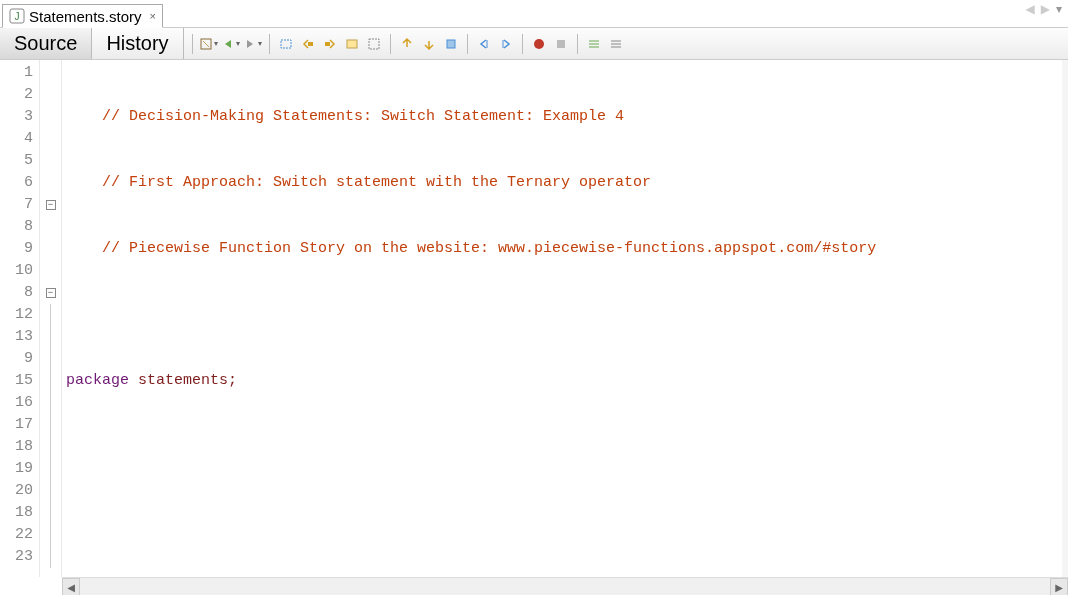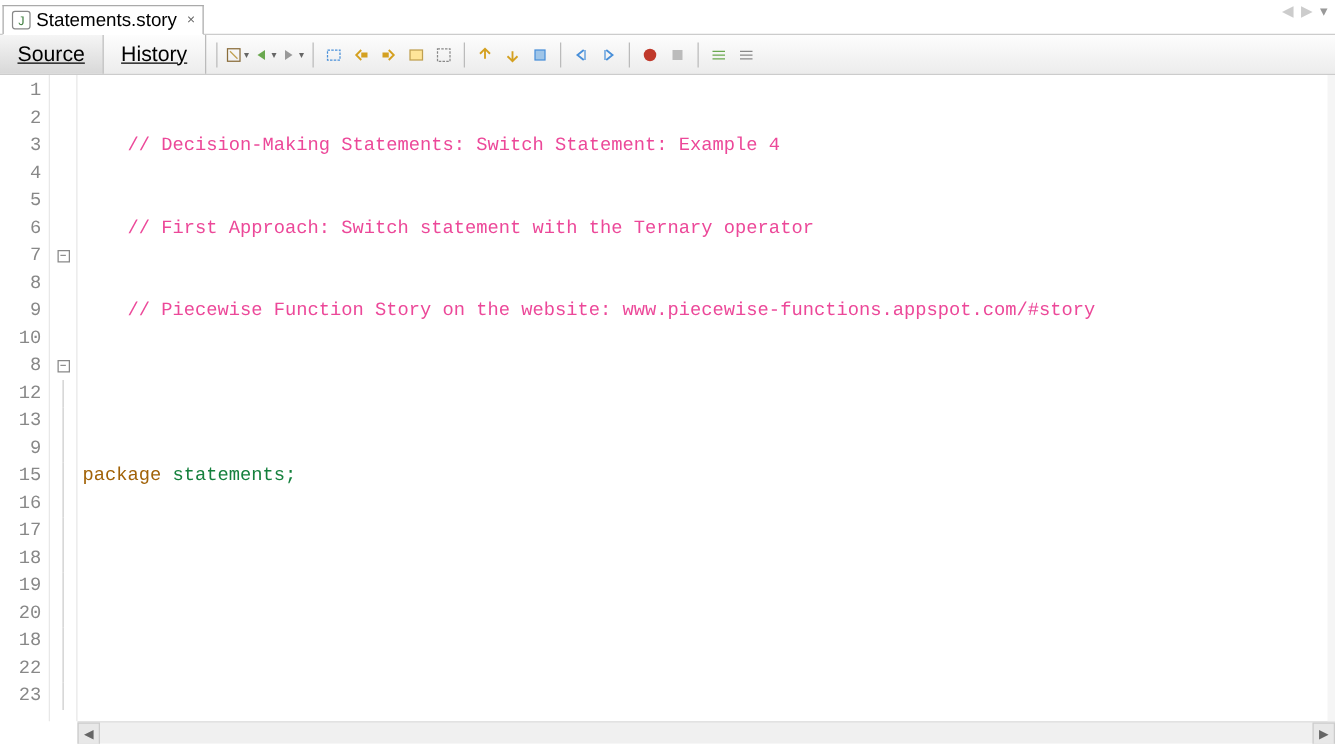--- a/index.html
+++ b/index.html
@@ -49,24 +49,23 @@
   height: 32px;
   background: linear-gradient(#fdfdfd, #ececec);
   border-bottom: 1px solid #ccc;
   display: flex;
   align-items: stretch;
 }
 .view-tab {
   padding: 0 14px;
   display: flex;
   align-items: center;
-  font-size: 17px;
+  font-size: 20px;
   border-right: 1px solid #bbb;
   cursor: pointer;
-  text-decoration: underline;
 }
 .view-tab.active {
   background: linear-gradient(#f5f5f5, #d8d8d8);
 }
 .toolbar {
   display: flex;
   align-items: center;
   padding: 0 4px;
   gap: 2px;
 }
@@ -126,23 +125,23 @@
   width: 1px; height: 22px; background: #ccc;
 }
 .code-area {
   flex: 1;
   padding-top: 2px;
   padding-left: 4px;
   white-space: pre;
   overflow: hidden;
 }
 .code-area .row { height: 22px; }
-.c-comment { color: #ec4899; }
-.c-kw { color: #a16207; }
-.c-plain { color: #15803d; }
+.c-comment { color: #c2410c; }
+.c-kw { color: #701a75; }
+.c-plain { color: #7f1d1d; }
 .hscroll {
   height: 18px;
   background: #f0f0f0;
   border-top: 1px solid #ddd;
   position: relative;
   margin-left: 62px;
 }
 .hscroll .arrow {
   position: absolute;
   top: 0;

